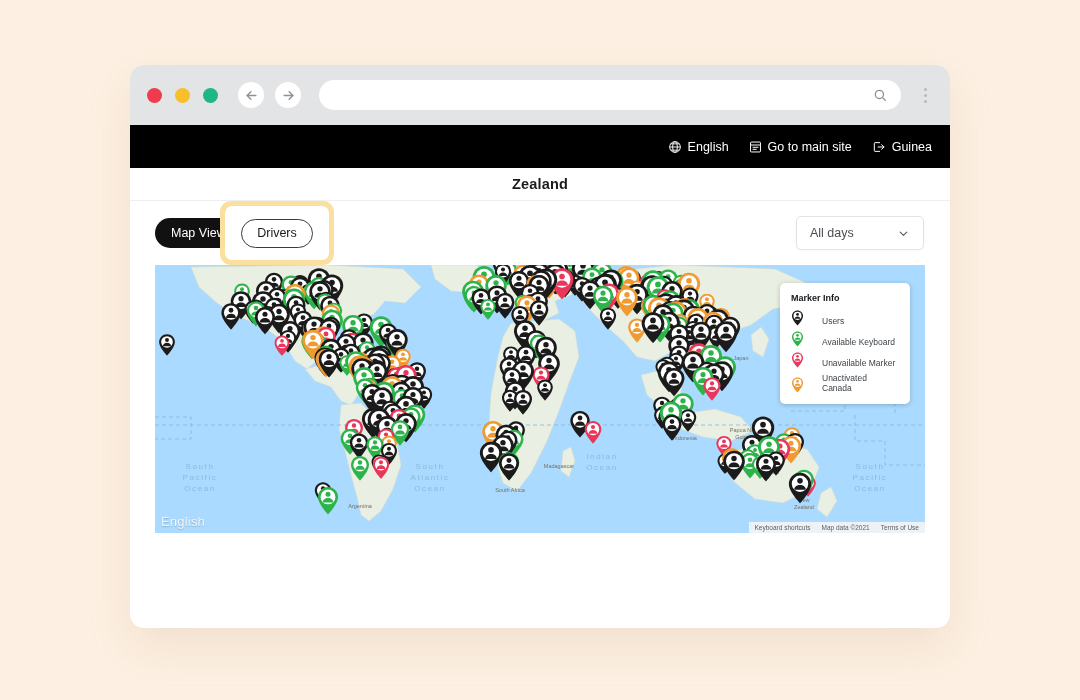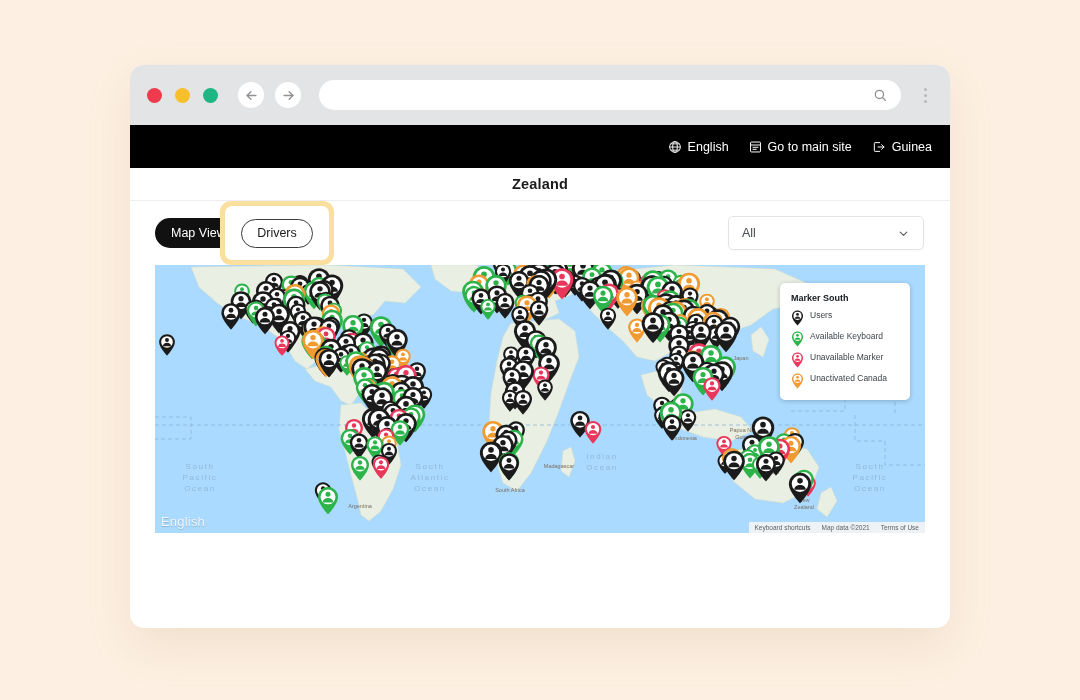--- a/index.html
+++ b/index.html
@@ -197,21 +197,21 @@
     position: absolute;
     left: 625px; top: 18px;
     width: 130px;
     background: #ffffff;
     border-radius: 5px;
     padding: 10px 11px 11px 11px;
     box-shadow: 0 1px 5px rgba(0,0,0,0.22);
   }
   .legend h4 { font-size: 9px; color: #15181b; margin-bottom: 7px; font-weight: bold; }
   .legend-row {
-    display: flex; align-items: flex-start; gap: 6px;
+    display: flex; align-items: flex-end; gap: 18px;
     margin-bottom: 5px;
   }
   .legend-row:last-child { margin-bottom: 0; }
   .legend-row span.lbl { font-size: 8.5px; color: #3d4348; }
   .lg-ic { width: 13px; height: 16px; flex: none; }
   .lg-ic svg { display: block; width: 100%; height: 100%; }
 </style>
 </head>
 <body>
 
@@ -293,22 +293,22 @@
       <div class="focus-wrap">
         <div class="focus-inner">
           <div class="seg-btn outline">
             <span>Drivers</span>
           </div>
         </div>
       </div>
     </div>
 
     <div class="filters">
-      <div class="select-box w1">
-        <span>All</span>
+      <div class="select-box w2">
+        <span>All days</span>
         <span class="chev">
           <svg width="13" height="13" viewBox="0 0 24 24" fill="none" stroke="currentColor" stroke-width="2.3" stroke-linecap="round" stroke-linejoin="round">
               <polyline points="6 9.5 12 15.5 18 9.5"></polyline>
             </svg>
         </span>
       </div>
     </div>
   </div>
 
   <div class="map-area">
@@ -3277,21 +3277,21 @@
           <svg viewBox="0 0 24 30">
             <path d="M12 .8C6.2.8 1.6 5.4 1.6 11.2c0 7.2 10.4 18 10.4 18s10.4-10.8 10.4-18C22.4 5.4 17.8.8 12 .8z" fill="#2cb34a"></path>
             <circle cx="12" cy="11" r="7.7" fill="#ffffff"></circle>
             <circle cx="12" cy="8.3" r="2.6" fill="#2cb34a"></circle>
             <path d="M6.6 16.7c0-3 2.4-4.6 5.4-4.6s5.4 1.6 5.4 4.6z" fill="#2cb34a"></path>
           </svg>
         </div>
       </div>
 
     <div class="legend">
-      <h4>Marker South</h4>
+      <h4>Marker Info</h4>
       <div class="legend-row">
         <span class="lg-ic">
           <svg viewBox="0 0 24 30">
               <path d="M12 .8C6.2.8 1.6 5.4 1.6 11.2c0 7 10.4 18 10.4 18s10.4-11 10.4-18C22.4 5.4 17.8.8 12 .8z" fill="#1b1b1b"></path>
               <circle cx="12" cy="11" r="7.6" fill="#fff"></circle>
               <circle cx="12" cy="8.4" r="2.6" fill="#1b1b1b"></circle>
               <path d="M6.6 16.6c0-3 2.4-4.6 5.4-4.6s5.4 1.6 5.4 4.6z" fill="#1b1b1b"></path>
             </svg>
         </span>
         <span class="lbl">Users</span>

